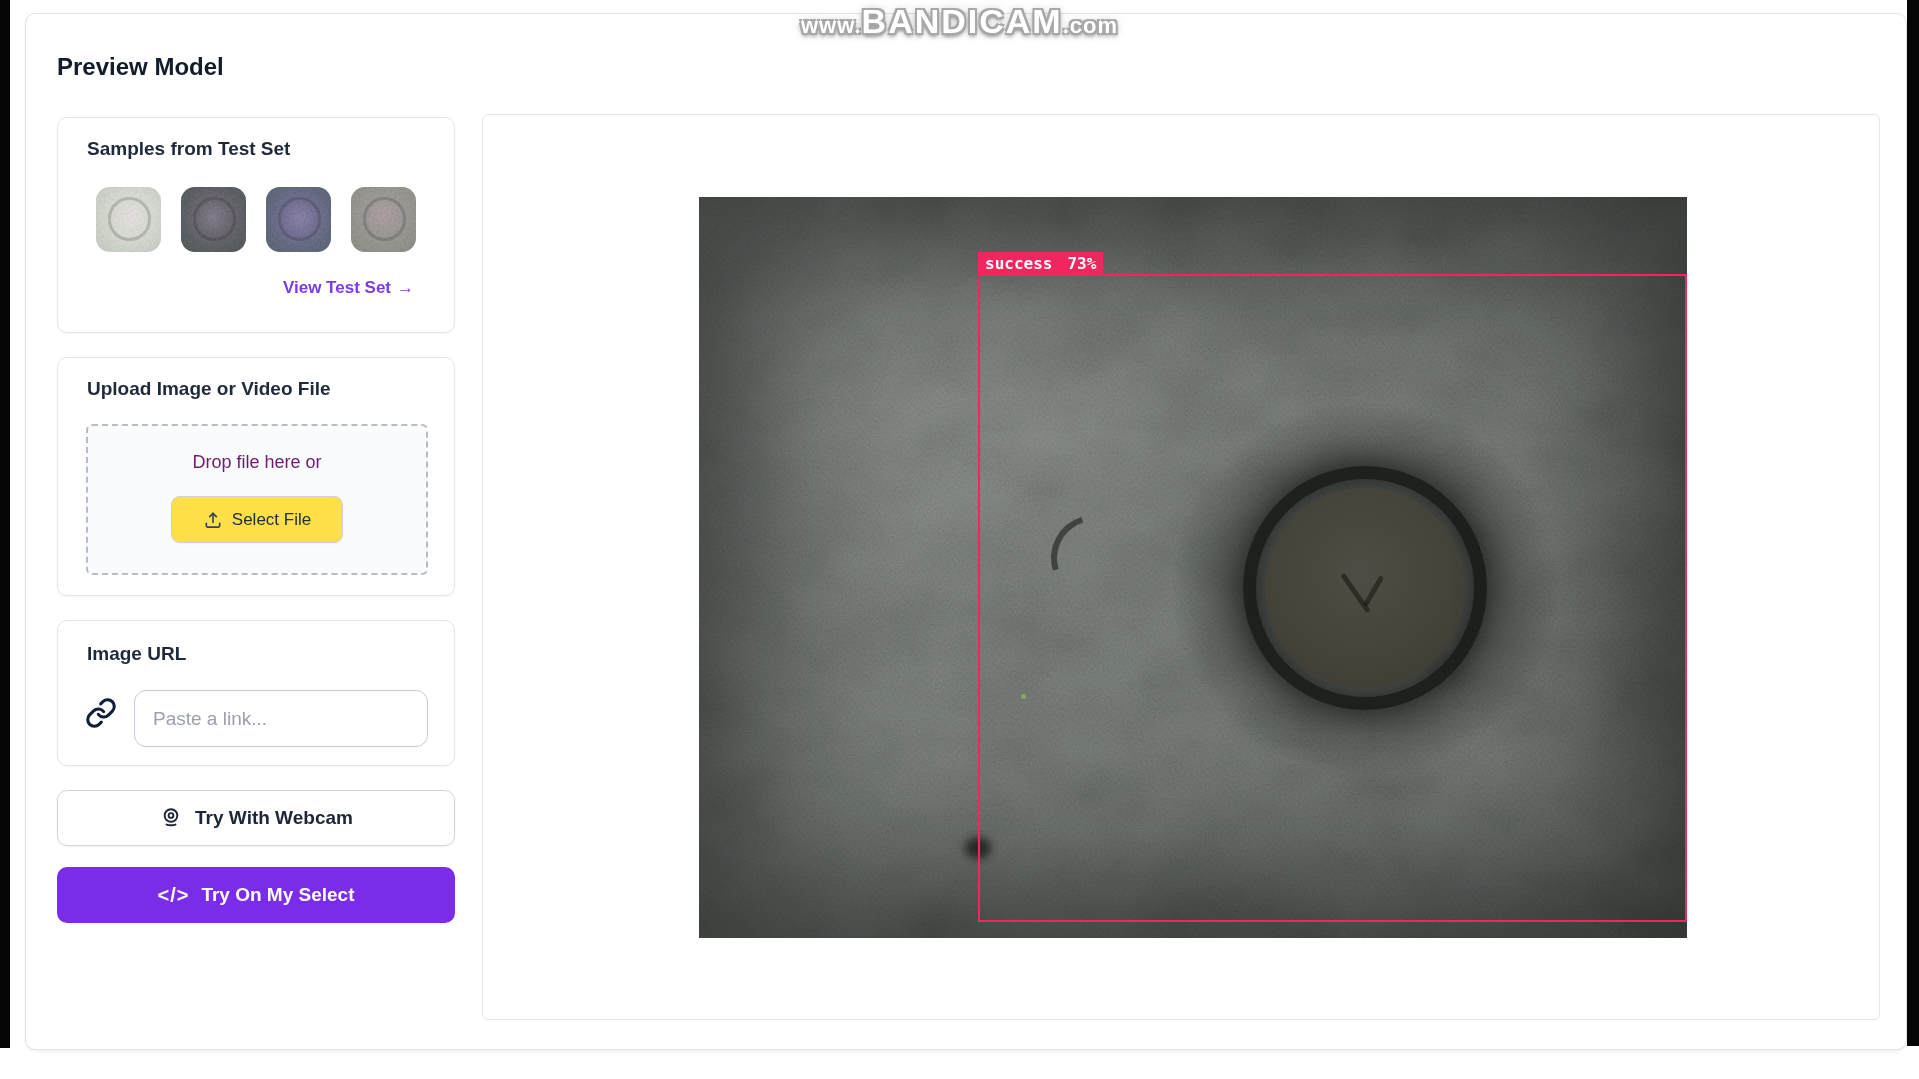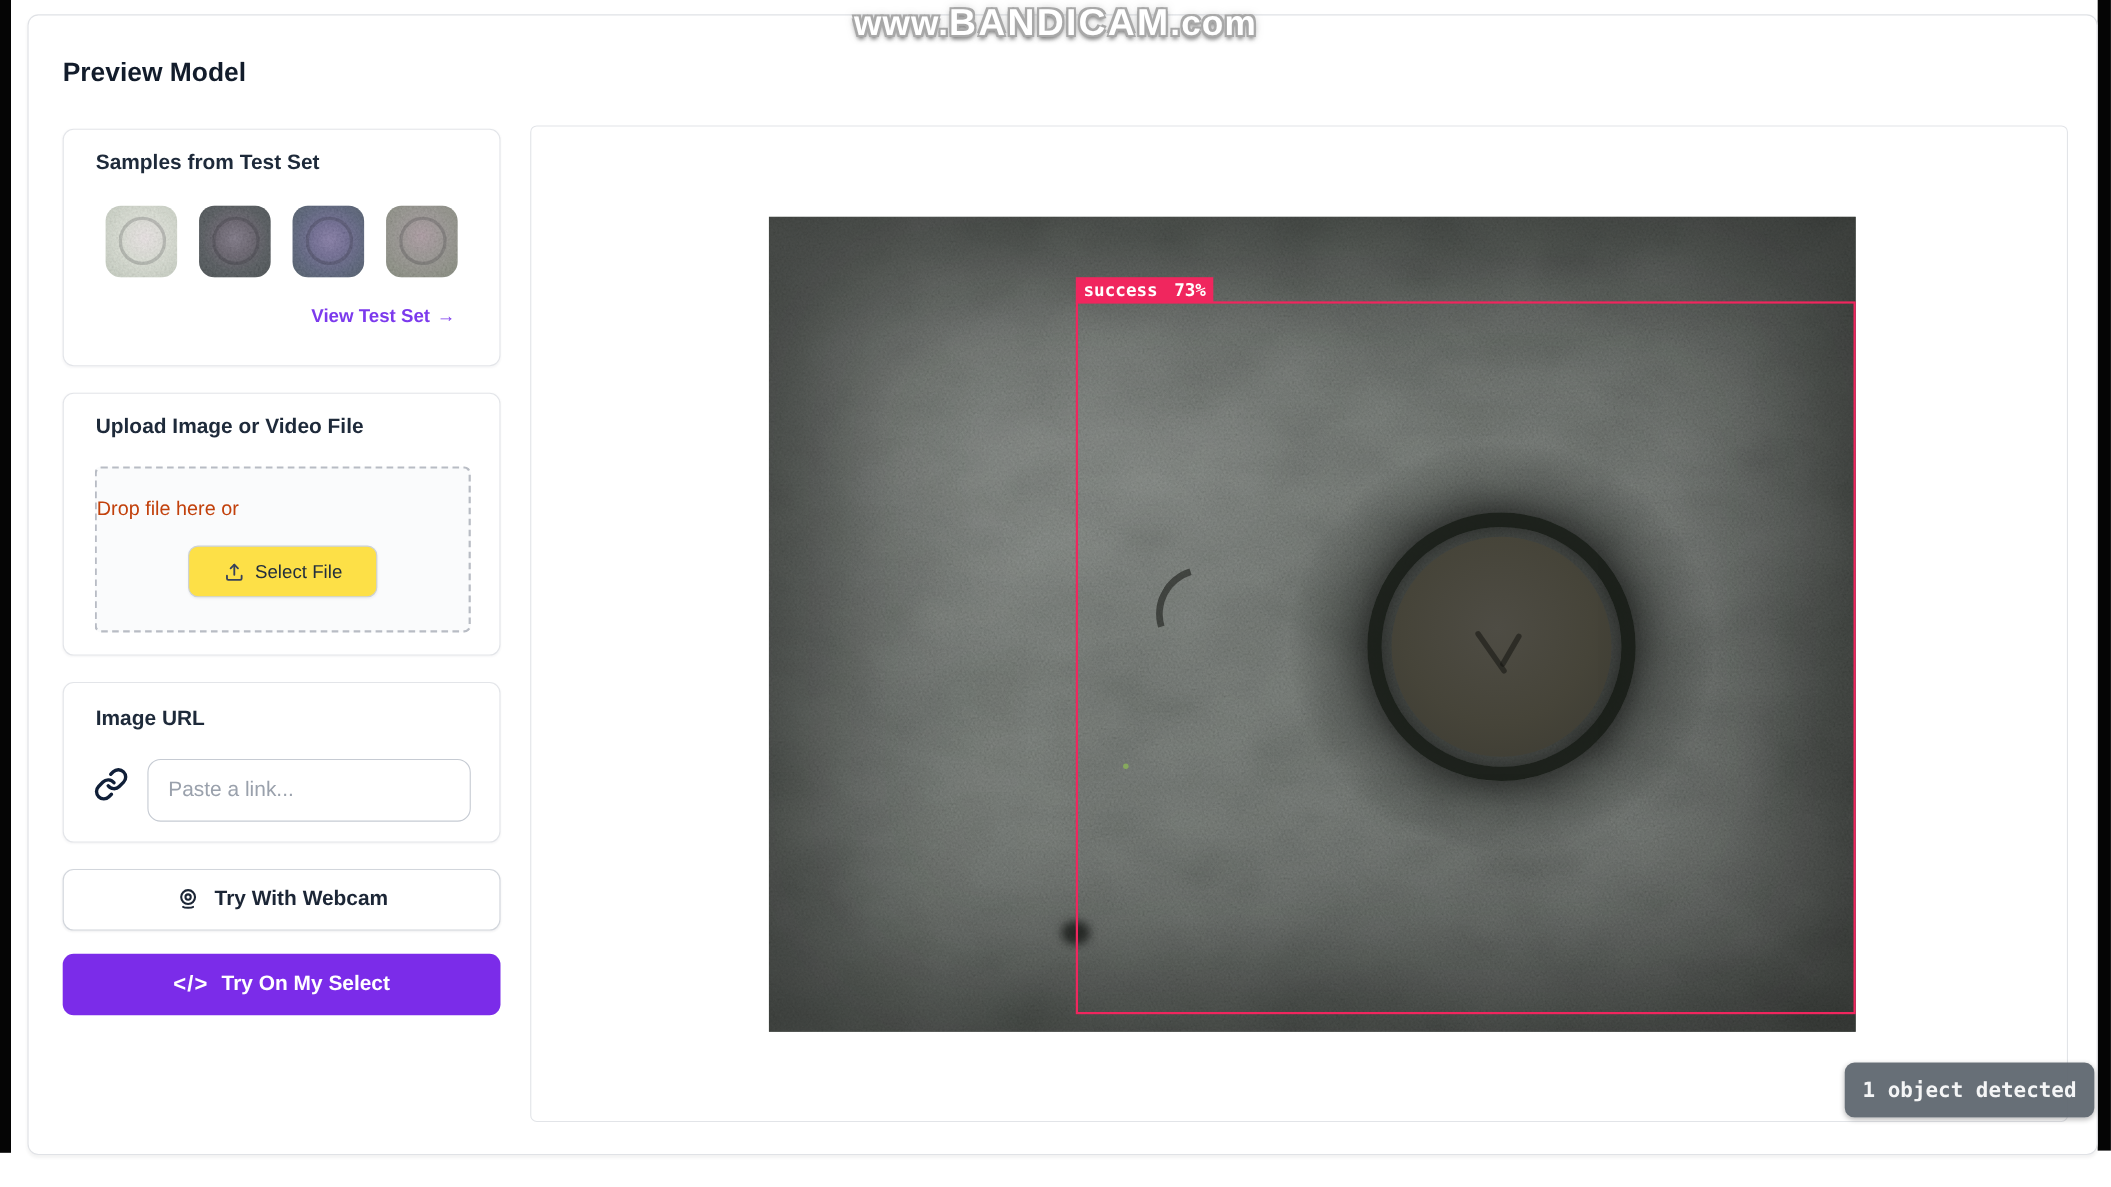--- a/index.html
+++ b/index.html
@@ -8,21 +8,21 @@
 
   .edge-strip { position:absolute; top:0; background:#050505; }
   #edge-left { left:0; width:10px; height:1048px; }
   #edge-right { left:1907px; width:12px; height:1046px; }
 
   
   #watermark { position:absolute; left:0; right:0; top:2px; text-align:center; z-index:30;
     font-weight:bold; color:#fff; letter-spacing:1px; pointer-events:none;
     text-shadow:-2px -2px 0 #a8a8a8, 2px -2px 0 #a8a8a8, -2px 2px 0 #a8a8a8, 2px 2px 0 #a8a8a8,
                 0 3px 4px rgba(90,90,90,.85), 0 0 8px rgba(140,140,140,.7); }
-  #watermark .wm-small { font-size:32px;margin-top:12px; }
+  #watermark .wm-small { font-size:22px;margin-top:12px; }
   #watermark .wm-big { font-size:34px; letter-spacing:2px; }
 
   
   #outer-card { position:absolute; left:25px; top:13px; width:1882px; height:1037px;
     background:#fff; border:1px solid #e0e2e6; border-radius:10px;
     box-shadow:0 2px 3px rgba(0,0,0,.05); }
 
   #page-title { position:absolute; left:57px; top:53px; font-size:24px; font-weight:bold; color:#121c2b; }
 
   .card { position:absolute; background:#fff; border:1px solid #e3e5e9; border-radius:10px;
@@ -43,22 +43,22 @@
   #thumb-4 { background:radial-gradient(circle at 50% 42%, #a8949c 0%, #908c88 42%, #79806f 100%); }
   #view-test-set { position:absolute; right:40px; top:160px; font-size:17px; font-weight:bold;
     color:#7c3aed; cursor:pointer; }
   #view-test-set .arrow { margin-left:6px; font-weight:normal; }
 
   
   #upload-card { left:57px; top:357px; width:398px; height:239px; }
   #upload-card .card-title { top:20px; }
   #dropzone { position:absolute; left:28px; top:66px; width:342px; height:151px;
     border:2px dashed #b8bcc4; border-radius:6px; background:#fafbfc; cursor:pointer; }
-  #drop-text { position:absolute; left:0; right:0; top:26px; 
-    font-size:18px; color:#c2410c; }
+  #drop-text { position:absolute; left:0; right:0; top:26px; text-align:center;
+    font-size:18px; color:#701a75; }
   #select-file-btn { position:absolute; left:50%; transform:translateX(-50%); top:70px;
     width:172px; height:47px; background:#fde047; border:1px solid #ccd1d8; border-radius:9px;
     display:flex; align-items:center; justify-content:center; gap:9px;
     font-size:17px; color:#222e3e; cursor:pointer; box-shadow:0 1px 2px rgba(16,24,40,.05); }
 
   
   #url-card { left:57px; top:620px; width:398px; height:146px; }
   #url-card .card-title { top:22px; }
   #link-icon { position:absolute; left:27px; top:76px; }
   #url-input { position:absolute; left:76px; top:69px; width:294px; height:57px;
@@ -241,15 +241,14 @@
     <div id="green-fleck"></div>
     <div id="img-vignette" class="layer"></div>
   </div>
 
   <div id="bbox"></div>
   <div id="det-label">
       <span>success</span>
       <span class="conf">73%</span>
     </div>
 
-  <div id="detect-badge">1 object detected</div>
 
 </div>
 
 </body></html>

